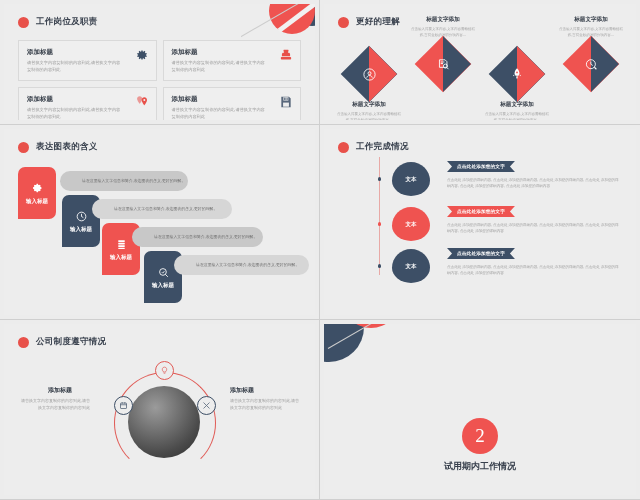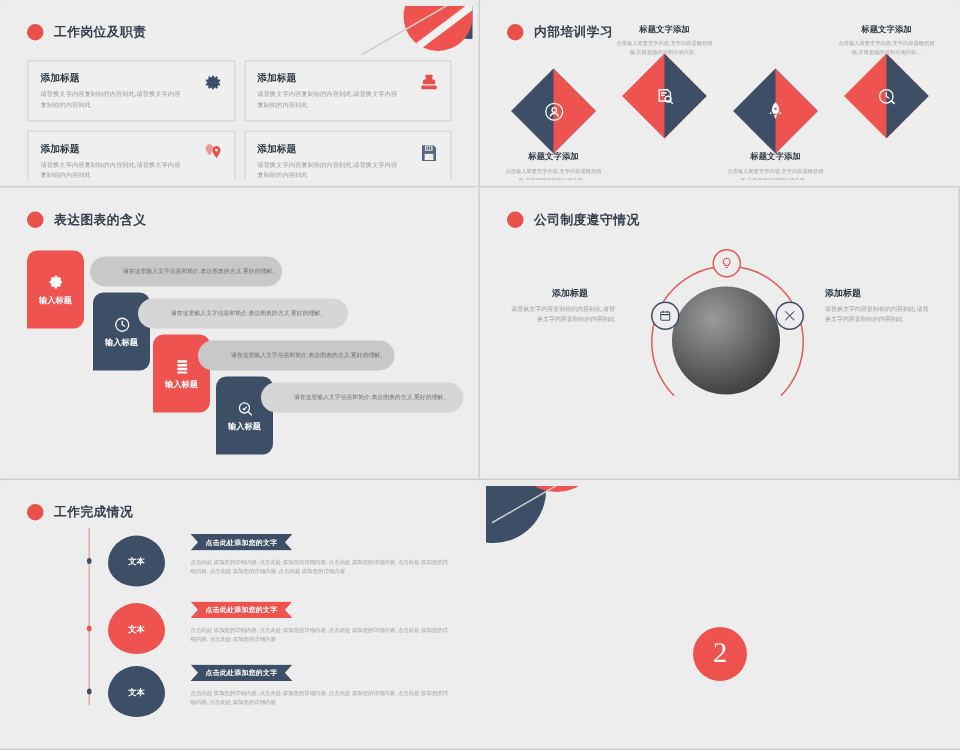--- a/index.html
+++ b/index.html
@@ -19,21 +19,21 @@
     background:#ececec;
     overflow:hidden;
     box-sizing:border-box;
     border-right:1px solid #cfcfcf;
     border-bottom:1px solid #cfcfcf;
   }
   .slide.r{border-right:none;}
   .inner{position:absolute;left:4px;top:4px;right:4px;bottom:4px;background:#ededed;overflow:hidden;}
 
   
-  .hd{position:absolute;left:14px;top:12px;display:flex;align-items:flex-start;gap:7px;}
+  .hd{position:absolute;left:14px;top:12px;display:flex;align-items:flex-end;gap:7px;}
   .hd .dot{width:11px;height:11px;border-radius:50%;background:#e8514a;flex:none;}
   .hd .tx{font-size:8.5px;color:#38404d;font-weight:bold;letter-spacing:.3px;}
 
   
   .deco{position:absolute;right:-18px;top:-22px;width:92px;height:62px;overflow:hidden;}
   .deco .navy{position:absolute;right:-6px;top:-10px;width:54px;height:54px;border-radius:50%;background:#3d4f66;}
   .deco .red{position:absolute;right:18px;top:6px;width:46px;height:46px;border-radius:50%;background:#ef5350;}
   .deco .slash{position:absolute;right:-2px;top:4px;width:70px;height:5px;background:#f1f1f1;transform:rotate(-37deg);transform-origin:right center;}
   .deco .hair{position:absolute;right:26px;top:16px;width:78px;height:1px;background:#cdcdcd;transform:rotate(-30deg);transform-origin:right center;}
 
@@ -158,21 +158,21 @@
         </div>
 
       </div>
     </div>
   </div>
 
   <div class="slide r">
     <div class="inner">
       <div class="hd">
         <span class="dot"></span>
-        <span class="tx">内部培训学习</span>
+        <span class="tx">更好的理解</span>
       </div>
 
       <div class="dgroup">
 
         <div class="dcol" style="left:8px;top:22px;">
           <div class="dia">
             <div class="bk" style="background:#3d4f66"></div>
             <div class="fr" style="background:#ef5350"></div>
             <div class="ico">
               <svg width="15" height="15" viewBox="0 0 24 24" fill="none" stroke="#fff" stroke-width="1.4">
@@ -300,20 +300,58 @@
       </div>
       <div class="lead red" style="left:182px;top:136px;width:24px;">
           <i></i>
         </div>
       <div class="bub light" style="left:170px;top:126px;width:135px;">
         <span class="bt">请在这里输入文字信息和简介,表达图表的含义,更好的理解。</span>
       </div>
     </div>
   </div>
 
+  <div class="slide r">
+    <div class="inner">
+      <div class="hd">
+        <span class="dot"></span>
+        <span class="tx">工作完成情况</span>
+      </div>
+
+      <div class="tline"></div>
+
+      <div class="drop navy" style="left:68px;top:33px;">
+        <span class="dl">文本</span>
+      </div>
+      <div class="node" style="left:53.5px;top:48px;background:#3d4f66;"></div>
+      <div class="ribbon" style="left:123px;top:32px;background:#3d4f66;">
+        <span>点击此处添加您的文字</span>
+      </div>
+      <div class="rbody" style="left:123px;top:48px;">点击此处 添加您的详细内容, 点击此处 添加您的详细内容, 点击此处 添加您的详细内容, 点击此处 添加您的详细内容, 点击此处 添加您的详细内容, 点击此处 添加您的详细内容</div>
+
+      <div class="drop red" style="left:68px;top:78px;">
+        <span class="dl">文本</span>
+      </div>
+      <div class="node" style="left:53.5px;top:93px;background:#ef5350;"></div>
+      <div class="ribbon" style="left:123px;top:77px;background:#ef5350;">
+        <span>点击此处添加您的文字</span>
+      </div>
+      <div class="rbody" style="left:123px;top:93px;">点击此处 添加您的详细内容, 点击此处 添加您的详细内容, 点击此处 添加您的详细内容, 点击此处 添加您的详细内容, 点击此处 添加您的详细内容</div>
+
+      <div class="drop navy" style="left:68px;top:120px;">
+        <span class="dl">文本</span>
+      </div>
+      <div class="node" style="left:53.5px;top:135px;background:#3d4f66;"></div>
+      <div class="ribbon" style="left:123px;top:119px;background:#3d4f66;">
+        <span>点击此处添加您的文字</span>
+      </div>
+      <div class="rbody" style="left:123px;top:135px;">点击此处 添加您的详细内容, 点击此处 添加您的详细内容, 点击此处 添加您的详细内容, 点击此处 添加您的详细内容, 点击此处 添加您的详细内容</div>
+    </div>
+  </div>
+
   <div class="slide">
     <div class="inner">
       <div class="hd">
         <span class="dot"></span>
         <span class="tx">公司制度遵守情况</span>
       </div>
 
       <div class="arc"></div>
       <div class="photo"></div>
 
@@ -332,68 +370,31 @@
       <div class="bub5" style="left:193px;top:72px;">
         <svg width="9" height="9" viewBox="0 0 24 24" fill="none" stroke="#3d4f66" stroke-width="1.8">
           <path d="M4 4l8.5 8.5M20 4l-8.5 8.5M4 20l7-7M20 20l-7-7"></path>
         </svg>
       </div>
 
       <div class="s5t" style="left:44px;top:62px;">添加标题</div>
       <div class="s5b" style="left:14px;top:74px;text-align:right;">请替换文字内容复制你的内容到此,请替换文字内容复制你的内容到此</div>
       <div class="s5t" style="left:226px;top:62px;">添加标题</div>
       <div class="s5b" style="left:226px;top:74px;">请替换文字内容复制你的内容到此,请替换文字内容复制你的内容到此</div>
-    </div>
-  </div>
-
-  <div class="slide r">
-    <div class="inner">
-      <div class="hd">
-        <span class="dot"></span>
-        <span class="tx">工作完成情况</span>
-      </div>
-
-      <div class="tline"></div>
-
-      <div class="drop navy" style="left:68px;top:33px;">
-        <span class="dl">文本</span>
-      </div>
-      <div class="node" style="left:53.5px;top:48px;background:#3d4f66;"></div>
-      <div class="ribbon" style="left:123px;top:32px;background:#3d4f66;">
-        <span>点击此处添加您的文字</span>
-      </div>
-      <div class="rbody" style="left:123px;top:48px;">点击此处 添加您的详细内容, 点击此处 添加您的详细内容, 点击此处 添加您的详细内容, 点击此处 添加您的详细内容, 点击此处 添加您的详细内容, 点击此处 添加您的详细内容</div>
-
-      <div class="drop red" style="left:68px;top:78px;">
-        <span class="dl">文本</span>
-      </div>
-      <div class="node" style="left:53.5px;top:93px;background:#ef5350;"></div>
-      <div class="ribbon" style="left:123px;top:77px;background:#ef5350;">
-        <span>点击此处添加您的文字</span>
-      </div>
-      <div class="rbody" style="left:123px;top:93px;">点击此处 添加您的详细内容, 点击此处 添加您的详细内容, 点击此处 添加您的详细内容, 点击此处 添加您的详细内容, 点击此处 添加您的详细内容</div>
-
-      <div class="drop navy" style="left:68px;top:120px;">
-        <span class="dl">文本</span>
-      </div>
-      <div class="node" style="left:53.5px;top:135px;background:#3d4f66;"></div>
-      <div class="ribbon" style="left:123px;top:119px;background:#3d4f66;">
-        <span>点击此处添加您的文字</span>
-      </div>
-      <div class="rbody" style="left:123px;top:135px;">点击此处 添加您的详细内容, 点击此处 添加您的详细内容, 点击此处 添加您的详细内容, 点击此处 添加您的详细内容, 点击此处 添加您的详细内容</div>
     </div>
   </div>
 
   <div class="slide r">
     <div class="inner">
       <div class="bigdeco">
         <div class="n1"></div>
           <div class="r1"></div>
           <div class="sl"></div>
           <div class="hr"></div>
       </div>
       <div class="numcirc">
         <span>2</span>
       </div>
+      <div class="s6t">试用期内工作情况</div>
     </div>
   </div>
 
 </div>
 
 </body></html>

